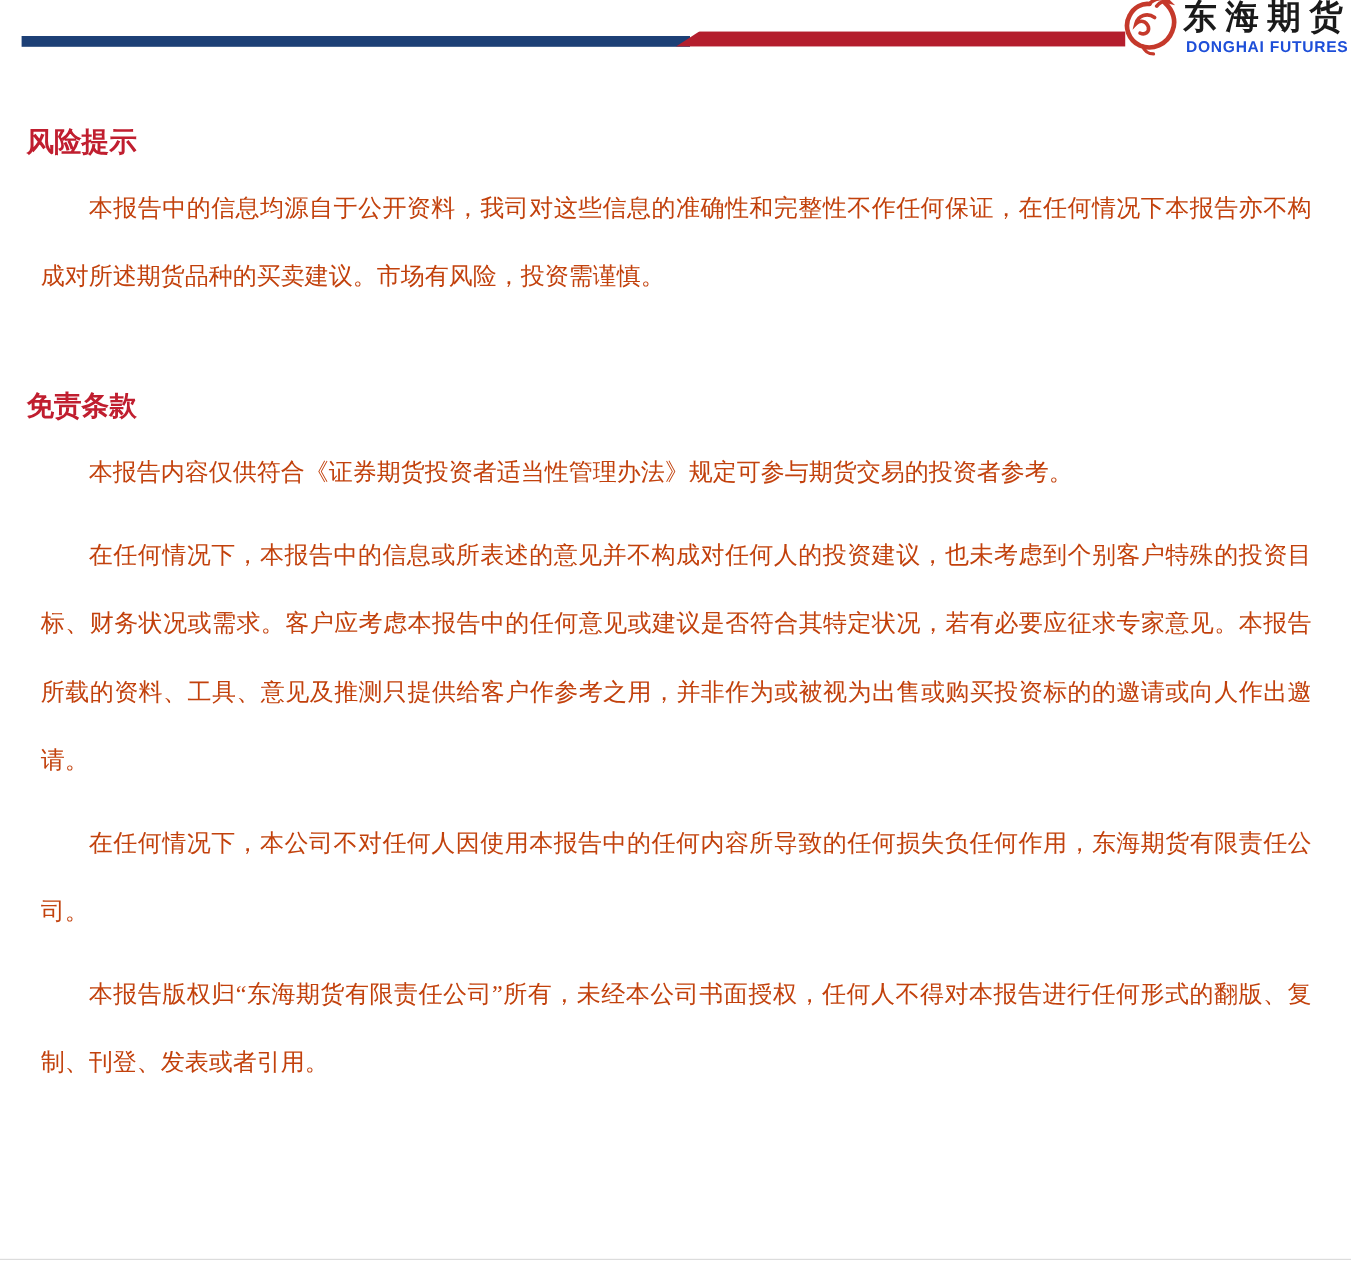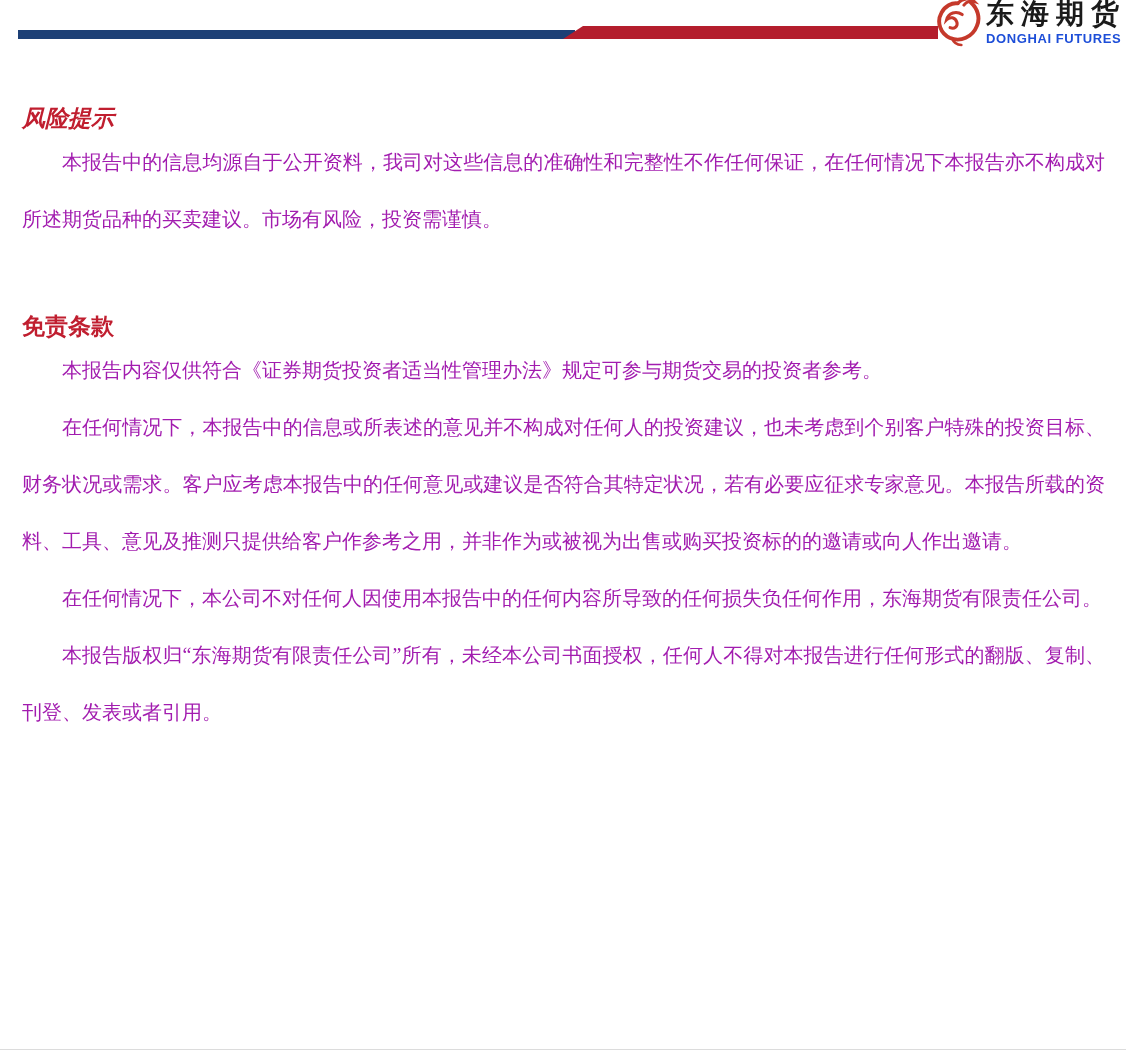--- a/index.html
+++ b/index.html
@@ -2,40 +2,40 @@
 <html><head>
 <meta charset="utf-8">
 <style>
   html,body { margin:0; padding:0; background:#ffffff; }
   .page {
     position:relative; width:1126px; height:1051px; background:#ffffff;
     font-family:"Liberation Serif","DejaVu Serif",serif; color:#1f1f1f;
     overflow:hidden;
   }
   
-  .header { position:relative; height:43px; }
+  .header { position:relative; height:43px;text-align:center; }
   .bar-blue { position:absolute; left:18px; top:30px; width:557px; height:9px; background:#1D4076; }
   .bar-red  { position:absolute; left:556px; top:26px; width:382px; height:13px; background:#B41E2D;
               clip-path:polygon(27px 0, 100% 0, 100% 100%, 7px 100%); }
   .logo { position:absolute; right:0; top:-3px; display:flex; align-items:flex-start; }
   .logo-icon { width:52px; height:56px; margin-right:3px; }
   .logo-text { display:flex; flex-direction:column; font-family:"Liberation Sans","DejaVu Sans",sans-serif; }
   .logo-cn { font-size:28px; font-weight:bold; letter-spacing:7px; line-height:34px; color:#1a1a1a; white-space:nowrap; }
   .logo-en { font-size:13px; font-weight:bold; letter-spacing:0.6px; line-height:15px; color:#1d4ed8; white-space:nowrap; }
   
   .content { padding:0 21px 0 22px; }
   .section-heading {
     margin:0; color:#C01E2F; font-size:23px; line-height:32px; font-weight:bold;
     font-family:"Liberation Sans","DejaVu Sans",sans-serif;
   }
-  .heading-risk { margin-top:59px;font-style:italic; }
+  .heading-risk { margin-top:59px; }
   .heading-disclaimer { margin-top:62px; }
   .content p {
-    margin:0; font-size:20px; line-height:57px; text-align:justify; text-indent:2em;
-    color:#a21caf;
+    margin:12px; font-size:20px; line-height:57px; text-align:justify; text-indent:2em;
+    color:#c2410c;
   }
   .p-after-h1 { margin-top:22px; }
   .p-after-h2 { margin-top:16px; }
   .bottom-line { position:absolute; left:0; bottom:1px; width:1126px; height:1px; background:#DCDCDC; }
 </style>
 </head>
 <body>
 
 <div class="page">
 

